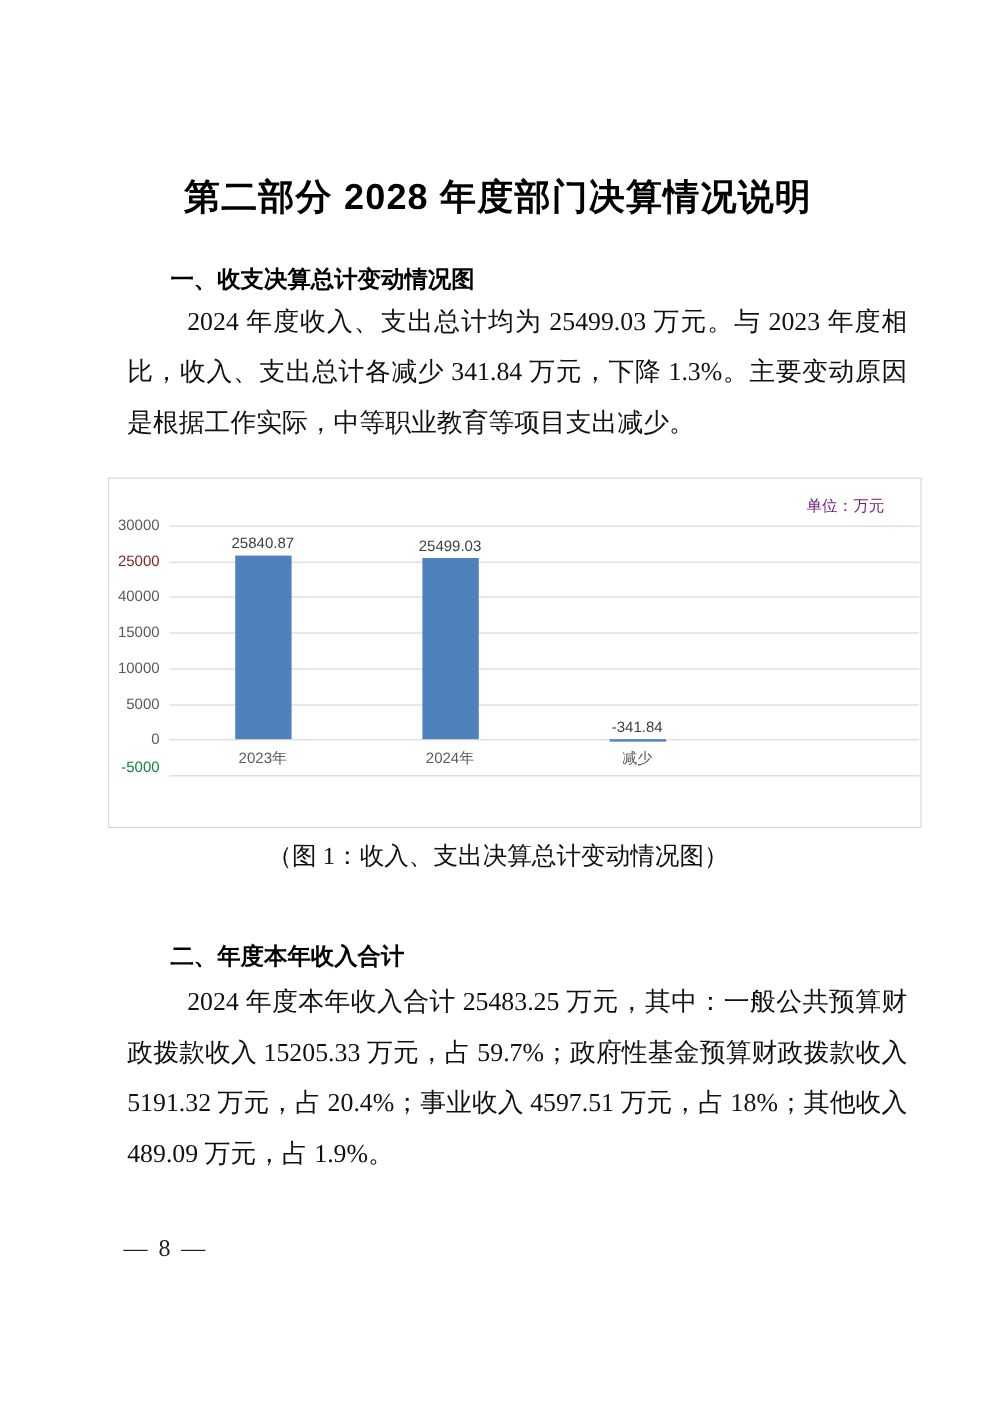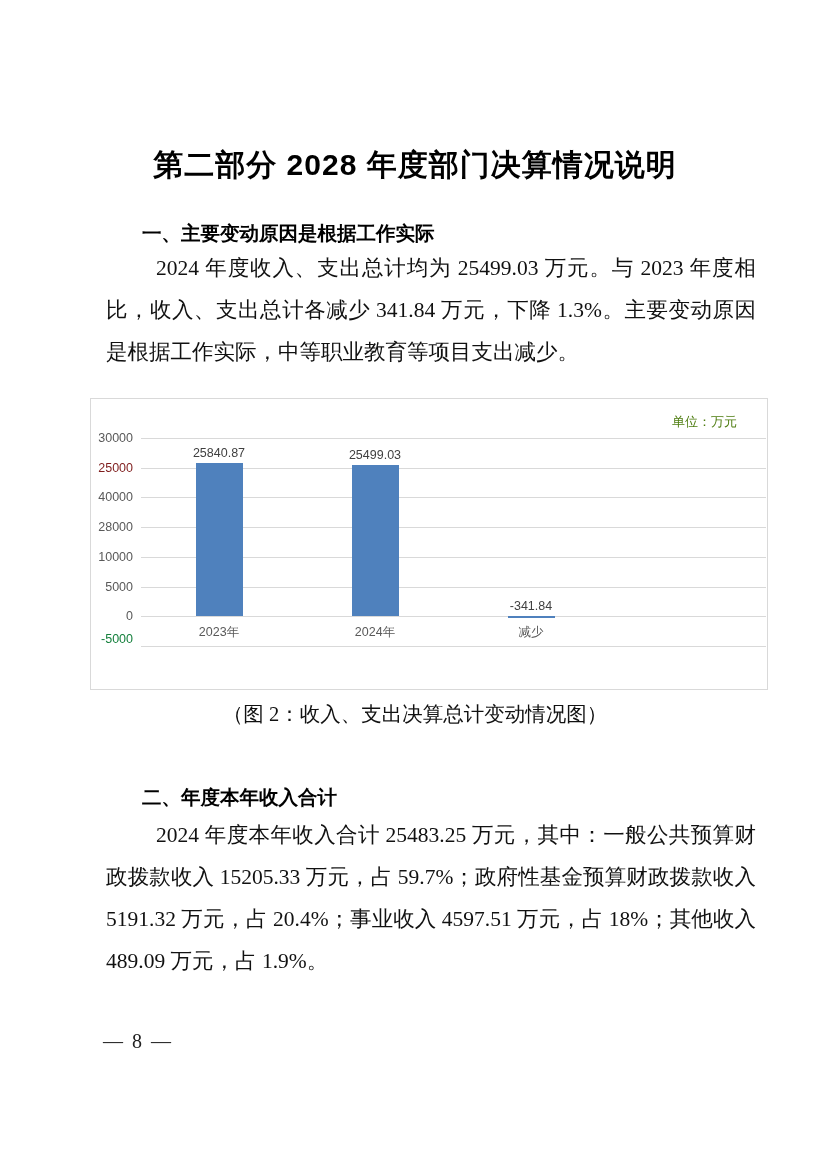--- a/index.html
+++ b/index.html
@@ -96,54 +96,54 @@
     position: absolute; width: 100px;
     text-align: center;
     font-size: 12.5px; line-height: 15px;
   }
 </style>
 </head>
 <body>
 
 <div class="abs doc-title">第二部分  2028 年度部门决算情况说明</div>
 
-<div class="abs section-heading heading-1">一、主要变动原因是根据工作实际</div>
+<div class="abs section-heading heading-1">一、收支决算总计变动情况图</div>
 
 <div class="abs body-para para-1">2024 年度收入、支出总计均为 25499.03 万元。与 2023 年度相比，收入、支出总计各减少 341.84 万元，下降 1.3%。主要变动原因是根据工作实际，中等职业教育等项目支出减少。</div>
 
 <div class="abs chart-box">
-  <div class="chart-unit" style="color: #4d7c0f;">单位：万元</div>
+  <div class="chart-unit" style="color: #701a75;">单位：万元</div>
   <div class="plot-area">
       <div class="gridline" style="top: 0px; background: rgb(217, 217, 217);"></div>
       <div class="ytick" style="top: -8px; color: rgb(89, 89, 89);">30000</div>
       <div class="gridline" style="top: 29.7143px; background: rgb(217, 217, 217);"></div>
       <div class="ytick" style="top: 21.7143px; color: #7f1d1d;">25000</div>
       <div class="gridline" style="top: 59.4286px; background: rgb(217, 217, 217);"></div>
       <div class="ytick" style="top: 51.4286px; color: rgb(89, 89, 89);">40000</div>
       <div class="gridline" style="top: 89.1429px; background: rgb(217, 217, 217);"></div>
-      <div class="ytick" style="top: 81.1429px; color: rgb(89, 89, 89);">28000</div>
+      <div class="ytick" style="top: 81.1429px; color: rgb(89, 89, 89);">15000</div>
       <div class="gridline" style="top: 118.857px; background: rgb(217, 217, 217);"></div>
       <div class="ytick" style="top: 110.857px; color: rgb(89, 89, 89);">10000</div>
       <div class="gridline" style="top: 148.571px; background: rgb(217, 217, 217);"></div>
       <div class="ytick" style="top: 140.571px; color: rgb(89, 89, 89);">5000</div>
       <div class="gridline" style="top: 178.286px; background: rgb(217, 217, 217);"></div>
       <div class="ytick" style="top: 170.286px; color: rgb(89, 89, 89);">0</div>
       <div class="gridline" style="top: 208px; background: rgb(217, 217, 217);"></div>
       <div class="ytick" style="top: 193px; color: #15803d;">-5000</div>
       <div class="bar" style="left: 54.5px; top: 24.7171px; height: 153.569px; background: rgb(79, 129, 189);"></div>
       <div class="datalabel" style="left: 28px; top: 7.71712px; color: rgb(64, 64, 64);">25840.87</div>
       <div class="xlabel" style="left: 28px; top: 187.286px; color: rgb(89, 89, 89);">2023年</div>
       <div class="bar" style="left: 210.5px; top: 26.7486px; height: 151.537px; background: rgb(79, 129, 189);"></div>
       <div class="datalabel" style="left: 184px; top: 9.74862px; color: rgb(64, 64, 64);">25499.03</div>
       <div class="xlabel" style="left: 184px; top: 187.286px; color: rgb(89, 89, 89);">2024年</div>
       <div class="bar" style="left: 366.5px; top: 178.286px; height: 2.03151px; background: rgb(79, 129, 189);"></div>
       <div class="datalabel" style="left: 340px; top: 161.286px; color: rgb(64, 64, 64);">-341.84</div>
       <div class="xlabel" style="left: 340px; top: 187.286px; color: rgb(89, 89, 89);">减少</div>
     </div>
 </div>
 
-<div class="abs figure-caption">（图 2：收入、支出决算总计变动情况图）</div>
+<div class="abs figure-caption">（图 1：收入、支出决算总计变动情况图）</div>
 
 <div class="abs section-heading heading-2">二、年度本年收入合计</div>
 
 <div class="abs body-para para-2">2024 年度本年收入合计 25483.25 万元，其中：一般公共预算财政拨款收入 15205.33 万元，占 59.7%；政府性基金预算财政拨款收入 5191.32 万元，占 20.4%；事业收入 4597.51 万元，占 18%；其他收入 489.09 万元，占 1.9%。</div>
 
 <div class="abs page-number">— 8 —</div>
 
 </body></html>

